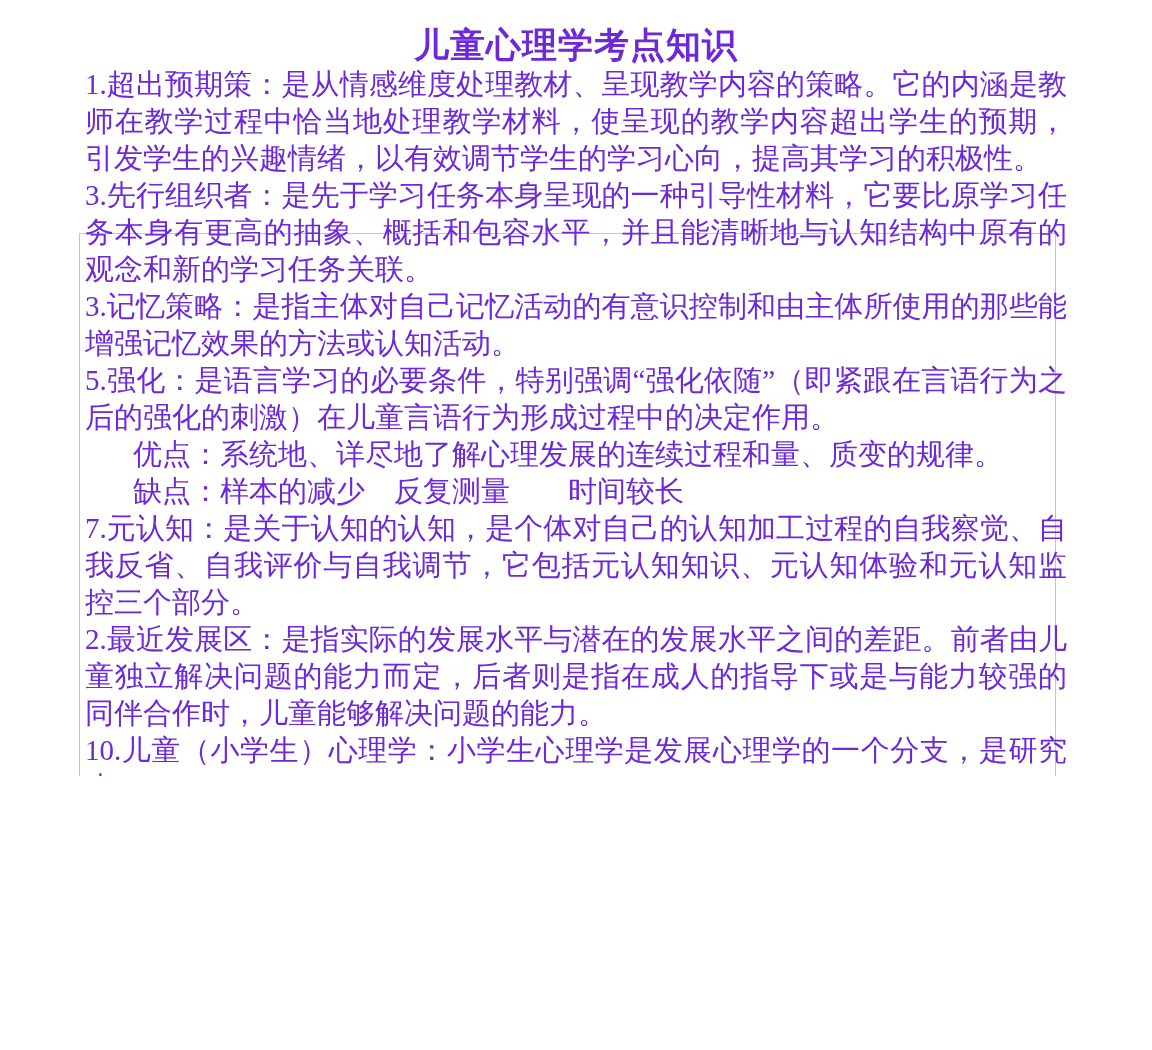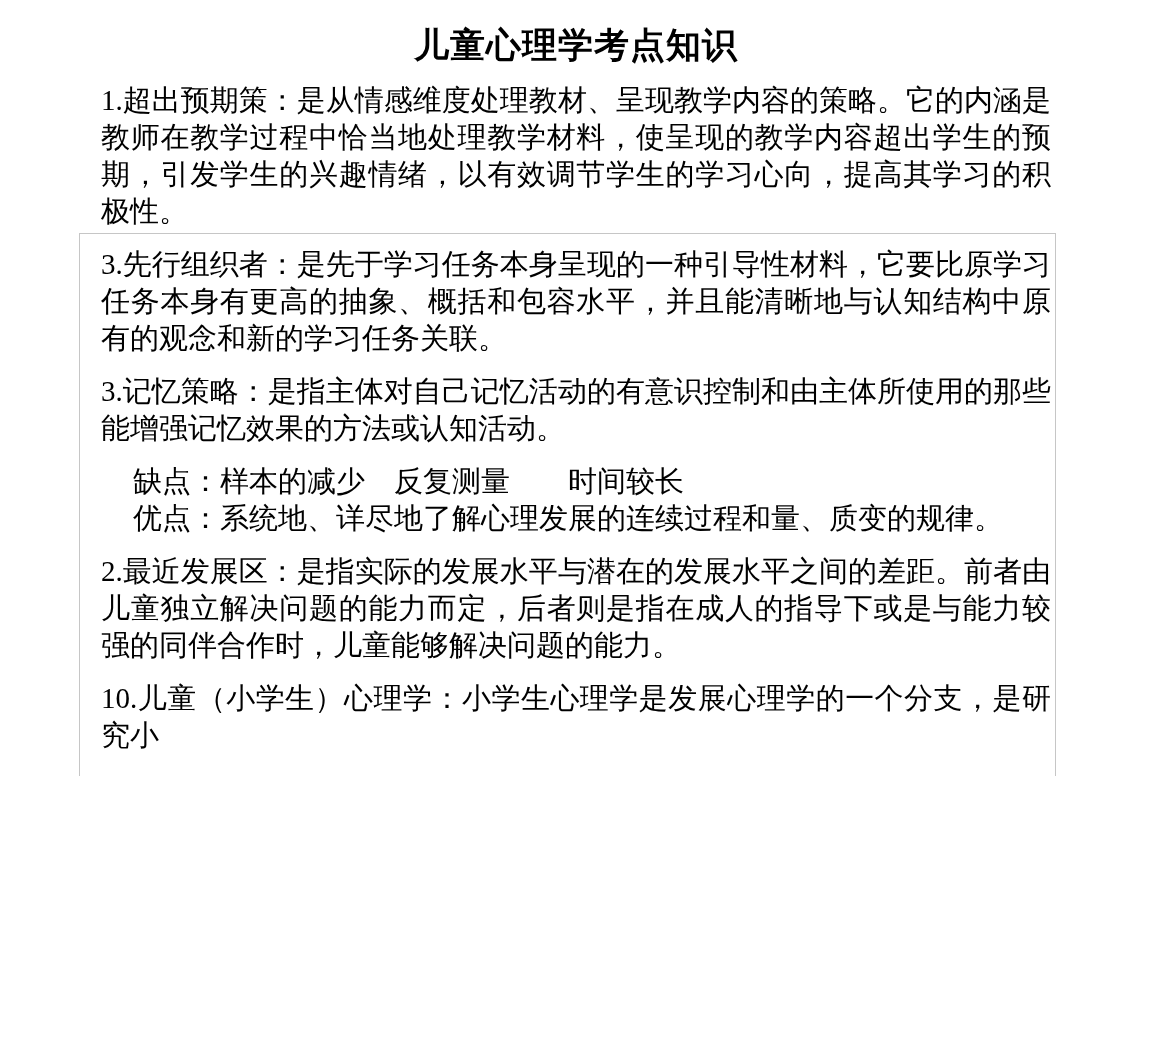--- a/index.html
+++ b/index.html
@@ -7,21 +7,21 @@
     padding: 0;
     background: #ffffff;
   }
   .page {
     position: relative;
     width: 1152px;
     height: 776px;
     background: #ffffff;
     overflow: hidden;
     font-family: "Liberation Serif", "DejaVu Serif", serif;
-    color: #000000;
+    color: #6d28d9;
   }
   
   .box-outline {
     position: absolute;
     left: 79px;
     top: 233px;
     width: 977px;
     height: 900px;
     border: 1px solid #c6c6c6;
     box-sizing: border-box;
@@ -43,21 +43,21 @@
     text-align: center;
     letter-spacing: 1px;
   }
   .section-heading {
     margin: 20px 0 0 0;
     font-size: 30px;
     line-height: 37px;
     font-weight: bold;
   }
   .item {
-    margin: 16px;
+    margin: 0;
     font-size: 29px;
     line-height: 37px;
     text-align: justify;
     text-justify: inter-ideograph;
   }
   .note-line {
     margin: 0;
     padding-left: 48px;
     font-size: 29px;
     line-height: 37px;
@@ -72,21 +72,23 @@
   <div class="box-outline"></div>
 
   <div class="content">
 
     <h1 class="doc-title">儿童心理学考点知识</h1>
 
 
     <p class="item">1.超出预期策：是从情感维度处理教材、呈现教学内容的策略。它的内涵是教师在教学过程中恰当地处理教学材料，使呈现的教学内容超出学生的预期，引发学生的兴趣情绪，以有效调节学生的学习心向，提高其学习的积极性。</p>
     <p class="item">3.先行组织者：是先于学习任务本身呈现的一种引导性材料，它要比原学习任务本身有更高的抽象、概括和包容水平，并且能清晰地与认知结构中原有的观念和新的学习任务关联。</p>
     <p class="item">3.记忆策略：是指主体对自己记忆活动的有意识控制和由主体所使用的那些能增强记忆效果的方法或认知活动。</p>
+    <p class="item">5.强化：是语言学习的必要条件，特别强调“强化依随”（即紧跟在言语行为之后的强化的刺激）在儿童言语行为形成过程中的决定作用。</p>
 
+    <div class="note-line">优点：系统地、详尽地了解心理发展的连续过程和量、质变的规律。</div>
     <div class="note-line">缺点：样本的减少　反复测量　　时间较长</div>
-    <div class="note-line">优点：系统地、详尽地了解心理发展的连续过程和量、质变的规律。</div>
 
+    <p class="item">7.元认知：是关于认知的认知，是个体对自己的认知加工过程的自我察觉、自我反省、自我评价与自我调节，它包括元认知知识、元认知体验和元认知监控三个部分。</p>
     <p class="item">2.最近发展区：是指实际的发展水平与潜在的发展水平之间的差距。前者由儿童独立解决问题的能力而定，后者则是指在成人的指导下或是与能力较强的同伴合作时，儿童能够解决问题的能力。</p>
     <p class="item">10.儿童（小学生）心理学：小学生心理学是发展心理学的一个分支，是研究小</p>
 
   </div>
 </div>
 
 </body></html>

